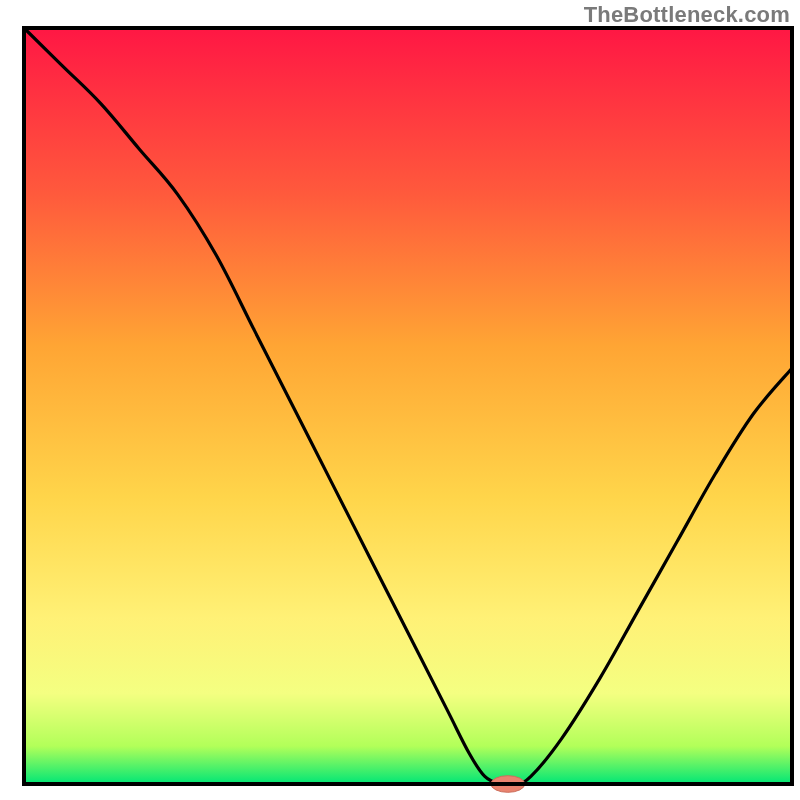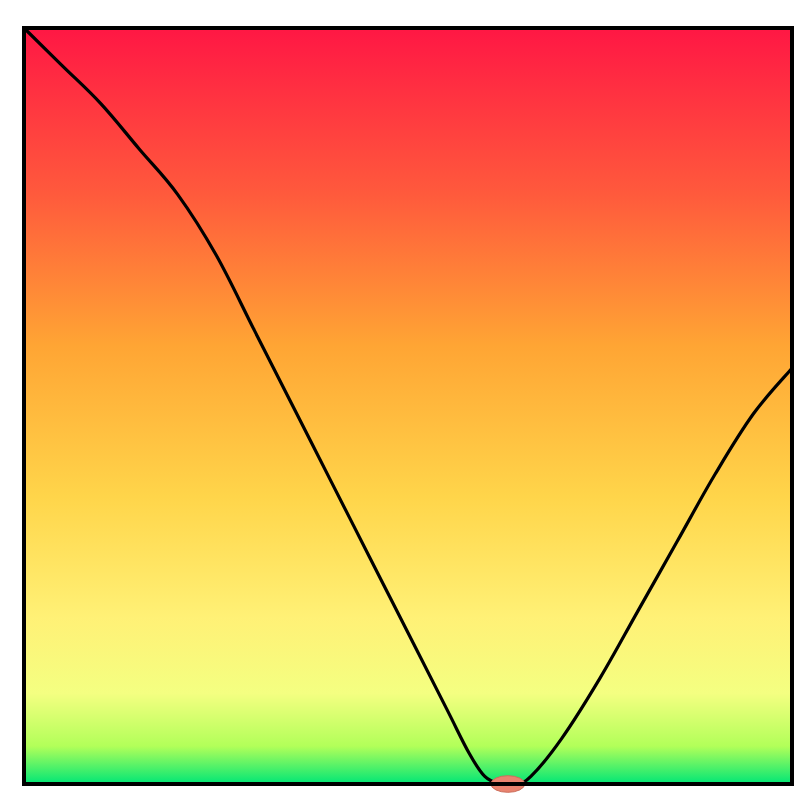--- a/index.html
+++ b/index.html
@@ -29,20 +29,21 @@
   svg {
     position: absolute;
     left: 0;
     top: 0;
   }
 </style>
 </head>
 <body>
 
 <div class="chart-wrap">
+  <div class="watermark">TheBottleneck.com</div>
 
   <svg id="chart-svg" width="800" height="800" viewBox="0 0 800 800">
     <defs>
       <linearGradient id="bg-grad" x1="0" y1="0" x2="0" y2="1">
         <stop id="g0" offset="0%" stop-color="#ff1744"></stop>
         <stop id="g1" offset="22%" stop-color="#ff5a3c"></stop>
         <stop id="g2" offset="42%" stop-color="#ffa534"></stop>
         <stop id="g3" offset="62%" stop-color="#ffd54a"></stop>
         <stop id="g4" offset="78%" stop-color="#fff176"></stop>
         <stop id="g5" offset="88%" stop-color="#f4ff81"></stop>

